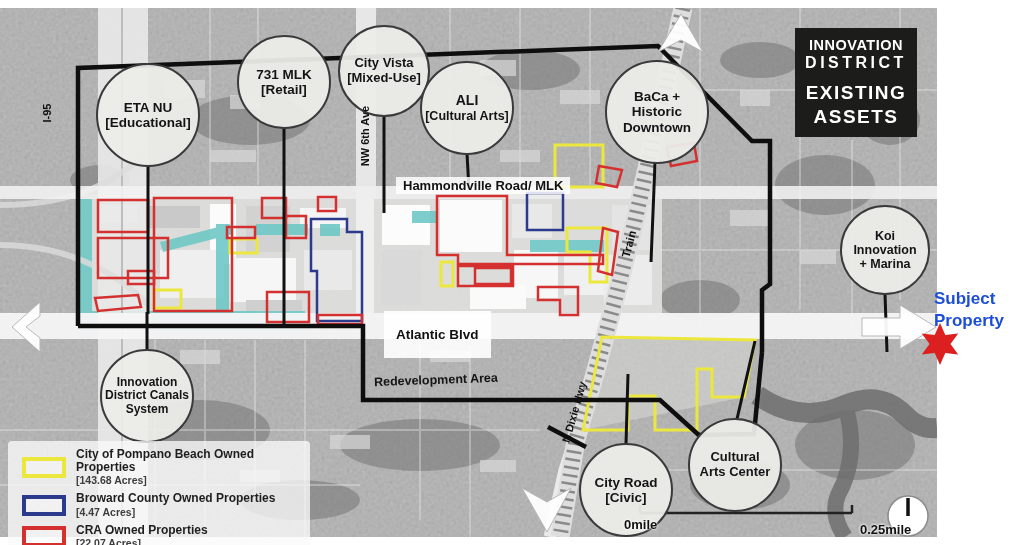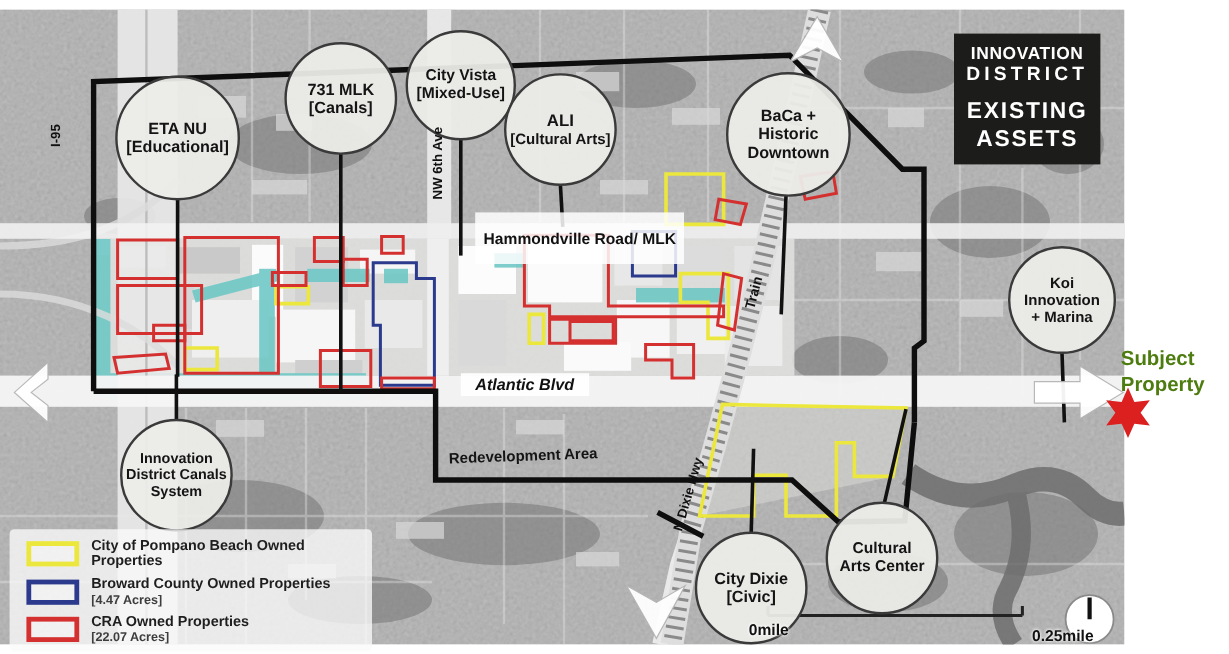--- a/index.html
+++ b/index.html
@@ -19,27 +19,27 @@
                 justify-content:center;text-align:center;font-weight:bold;color:#141414;
                 box-sizing:border-box;line-height:1.12;}
   .asset-circle span{display:block;}
   
   .lbl{position:absolute;font-weight:bold;color:#111;white-space:nowrap;
        display:flex;align-items:center;justify-content:center;}
   .lbl-i95{left:28px;top:99px;width:38px;height:28px;transform:rotate(-90deg);font-size:11px;}
   .lbl-nw6{left:330px;top:126px;width:70px;height:20px;transform:rotate(-90deg);font-size:11px;}
   .lbl-train{left:607px;top:234px;width:44px;height:20px;transform:rotate(-75deg);font-size:11.5px;}
   .lbl-dixie{left:532px;top:402px;width:84px;height:20px;transform:rotate(-74deg);font-size:11px;}
-  .lbl-hammond{left:396px;top:177px;padding:14px 7px;background:rgba(255,255,255,.85);font-size:13px;}
-  .lbl-atlantic{left:384px;top:311px;padding:2px 12px;background:rgba(255,255,255,.9);font-size:13.5px;font-style:italic;}
+  .lbl-hammond{left:396px;top:177px;padding:1px 7px;background:rgba(255,255,255,.85);font-size:13px;}
+  .lbl-atlantic{left:384px;top:311px;padding:16px 12px;background:rgba(255,255,255,.9);font-size:13.5px;}
   .lbl-redev{left:374px;top:373px;font-size:12.5px;transform:rotate(-2deg);color:#151515;}
   .lbl-scale0{left:624px;top:517px;font-size:13px;text-shadow:0 0 3px #fff,0 0 3px #fff;}
   .lbl-scale25{left:860px;top:522px;font-size:13px;text-shadow:0 0 3px #fff,0 0 3px #fff;text-align:right;}
   .subject{left:934px;top:288px;width:90px;font-size:17px;font-weight:800;
-           color:#4d7c0f;line-height:22px;}
+           color:#1d4ed8;line-height:22px;}
   
   .legend{left:8px;top:441px;width:302px;background:rgba(250,250,250,.78);border-radius:4px;
           padding:7px 8px 6px 14px;display:flex;flex-direction:column;gap:6px;box-sizing:border-box;}
   .leg-row{display:flex;align-items:center;gap:10px;}
   .sw{width:36px;height:13px;border:4px solid;background:rgba(255,255,255,.35);flex:none;}
   .sw0{border-color:#ece73c;}
   .sw1{border-color:#2b3a8c;}
   .sw2{border-color:#d43030;}
   .leg-label{font-size:12px;font-weight:bold;color:#1e1e1e;line-height:1.1;}
   .leg-acres{font-size:10.5px;font-weight:bold;color:#3d3d3d;line-height:1.15;}
@@ -259,21 +259,21 @@
     <span class="tb3">EXISTING</span>
     <span class="tb4">ASSETS</span>
   </div>
 
   <div class="asset-circle" style="left:96px;top:63px;width:104px;height:104px;font-size:13.5px;">
     <span>ETA NU</span>
     <span>[Educational]</span>
   </div>
   <div class="asset-circle" style="left:237px;top:35px;width:94px;height:94px;font-size:13.5px;">
     <span>731 MLK</span>
-    <span>[Canals]</span>
+    <span>[Retail]</span>
   </div>
   <div class="asset-circle" style="left:338px;top:25px;width:92px;height:92px;font-size:13px;">
     <span>City Vista</span>
     <span>[Mixed-Use]</span>
   </div>
   <div class="asset-circle" style="left:420px;top:61px;width:94px;height:94px;font-size:12.5px;">
     <span style="font-size:14px;">ALI</span>
     <span>[Cultural Arts]</span>
   </div>
   <div class="asset-circle" style="left:605px;top:60px;width:104px;height:104px;font-size:13.5px;">
@@ -285,21 +285,21 @@
     <span>Koi</span>
     <span>Innovation</span>
     <span>+ Marina</span>
   </div>
   <div class="asset-circle" style="left:100px;top:349px;width:94px;height:94px;font-size:12px;">
     <span>Innovation</span>
     <span>District Canals</span>
     <span>System</span>
   </div>
   <div class="asset-circle" style="left:579px;top:443px;width:94px;height:94px;font-size:13.5px;">
-    <span>City Dixie</span>
+    <span>City Road</span>
     <span>[Civic]</span>
   </div>
   <div class="asset-circle" style="left:688px;top:418px;width:94px;height:94px;font-size:13px;">
     <span>Cultural</span>
     <span>Arts Center</span>
   </div>
 
   <div class="lbl lbl-i95">I-95</div>
   <div class="lbl lbl-nw6">NW 6th Ave</div>
   <div class="lbl lbl-hammond">Hammondville Road/ MLK</div>
@@ -313,20 +313,21 @@
   <div class="ovl subject">
     <div>Subject</div>
     <div>Property</div>
   </div>
 
   <div class="ovl legend">
     <div class="leg-row">
       <span class="sw sw0"></span>
       <div class="leg-txt">
         <div class="leg-label">City of Pompano Beach Owned Properties</div>
+        <div class="leg-acres">[143.68 Acres]</div>
       </div>
     </div>
     <div class="leg-row">
       <span class="sw sw1"></span>
       <div class="leg-txt">
         <div class="leg-label">Broward County Owned Properties</div>
         <div class="leg-acres">[4.47 Acres]</div>
       </div>
     </div>
     <div class="leg-row">

